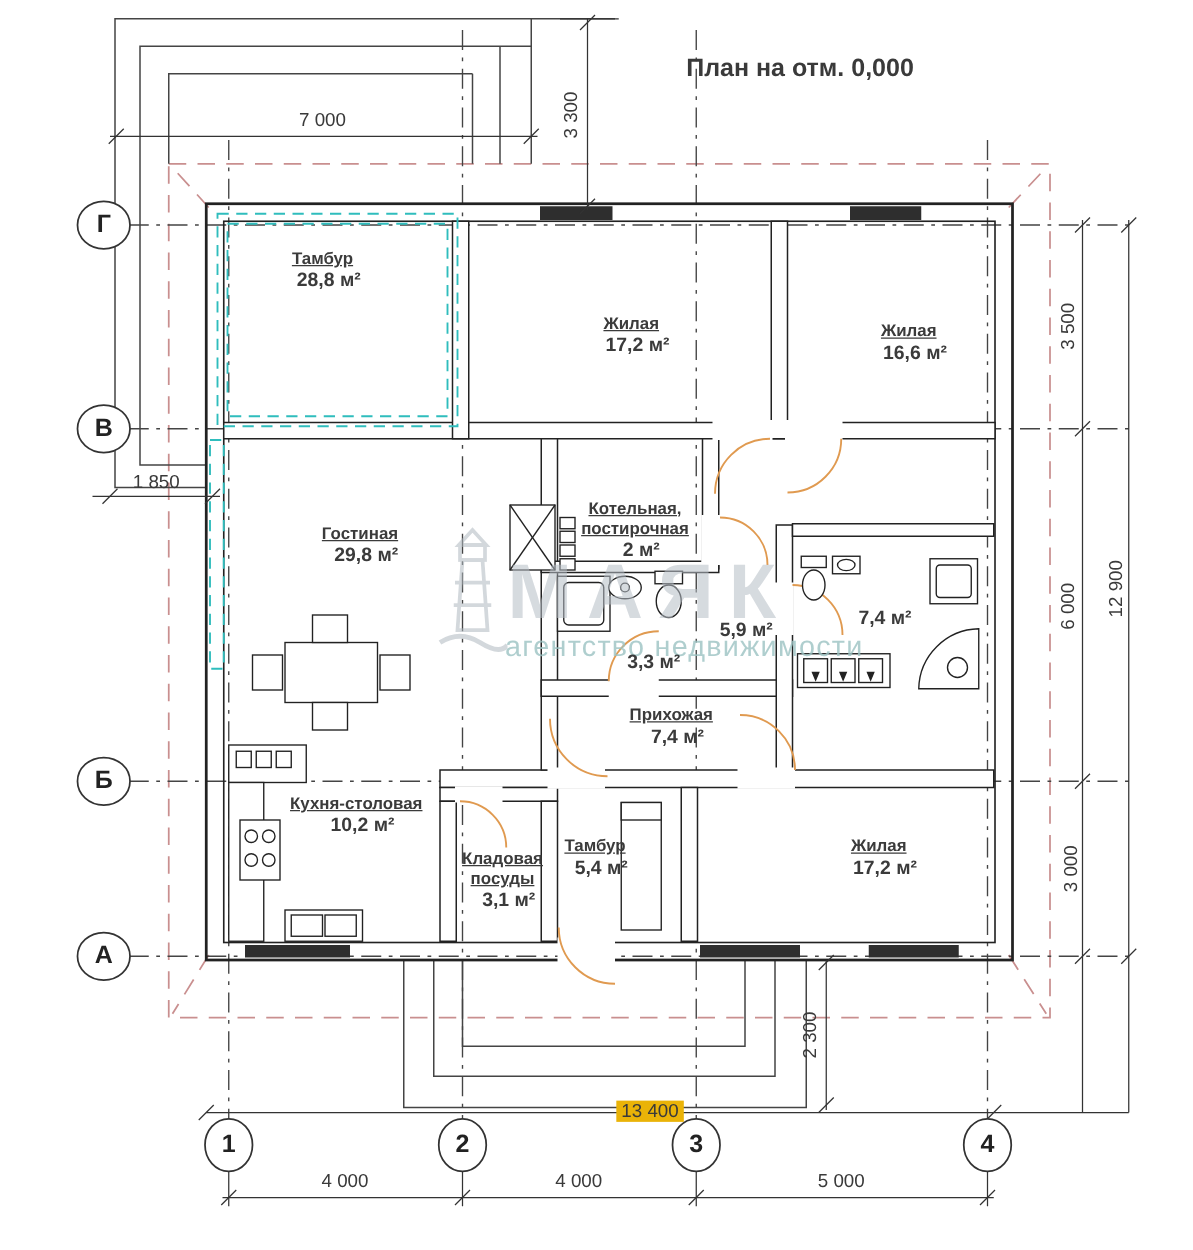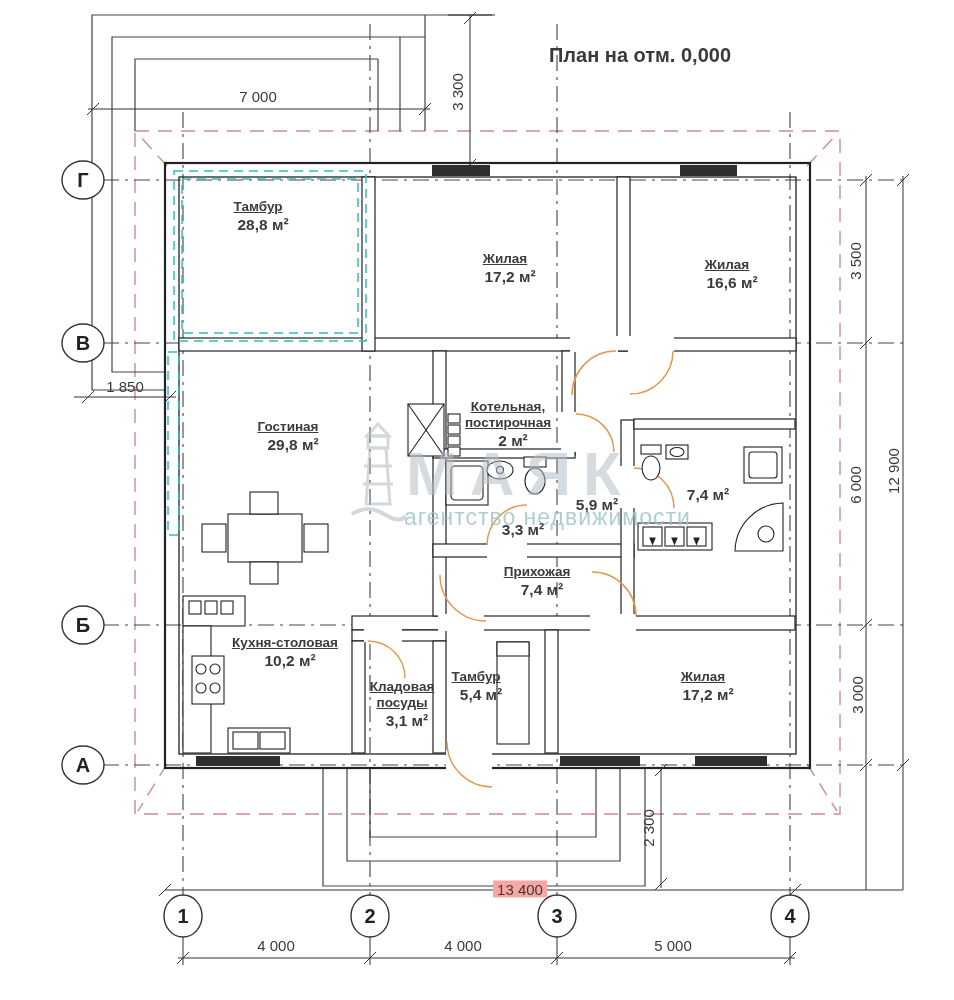--- a/index.html
+++ b/index.html
@@ -7,21 +7,21 @@
         font-family:"Liberation Sans",sans-serif;}
   .plan svg.draw{position:absolute;left:0;top:0;z-index:1;}
   
   .title{position:absolute;z-index:4;transform:translate(-50%,-50%);
          font-size:20px;font-weight:bold;color:#3a3a3a;white-space:nowrap;}
   .axlabel{position:absolute;z-index:4;transform:translate(-50%,-50%);
            font-size:20px;font-weight:bold;color:#222;}
   .dim{position:absolute;z-index:4;transform:translate(-50%,-50%);
        font-size:15px;color:#3a3a3a;white-space:nowrap;}
   .dim.rot{transform:translate(-50%,-50%) rotate(-90deg);}
-  .dim.bg{background:#fca5a5;padding:0 4px;}
+  .dim.bg{background:#eab308;padding:0 4px;}
   .rlabel{position:absolute;z-index:4;transform:translateX(-50%);
           text-align:center;color:#3b3b3b;line-height:1.2;}
   .rname{font-size:13.5px;font-weight:bold;text-decoration:underline;}
   .rarea{font-size:15.5px;font-weight:bold;margin-top:1px;margin-left:10px;}
   
   .wm{position:absolute;left:350px;top:418px;z-index:2;display:flex;
       align-items:center;gap:0;opacity:.55;}
   .wm-brand{font-size:62px;font-weight:bold;color:#b6bec6;letter-spacing:12px;}
   .wm-tag{position:absolute;left:404px;top:504px;z-index:2;font-size:23px;
           color:#9cc3c3;opacity:.8;letter-spacing:1px;white-space:nowrap;}

